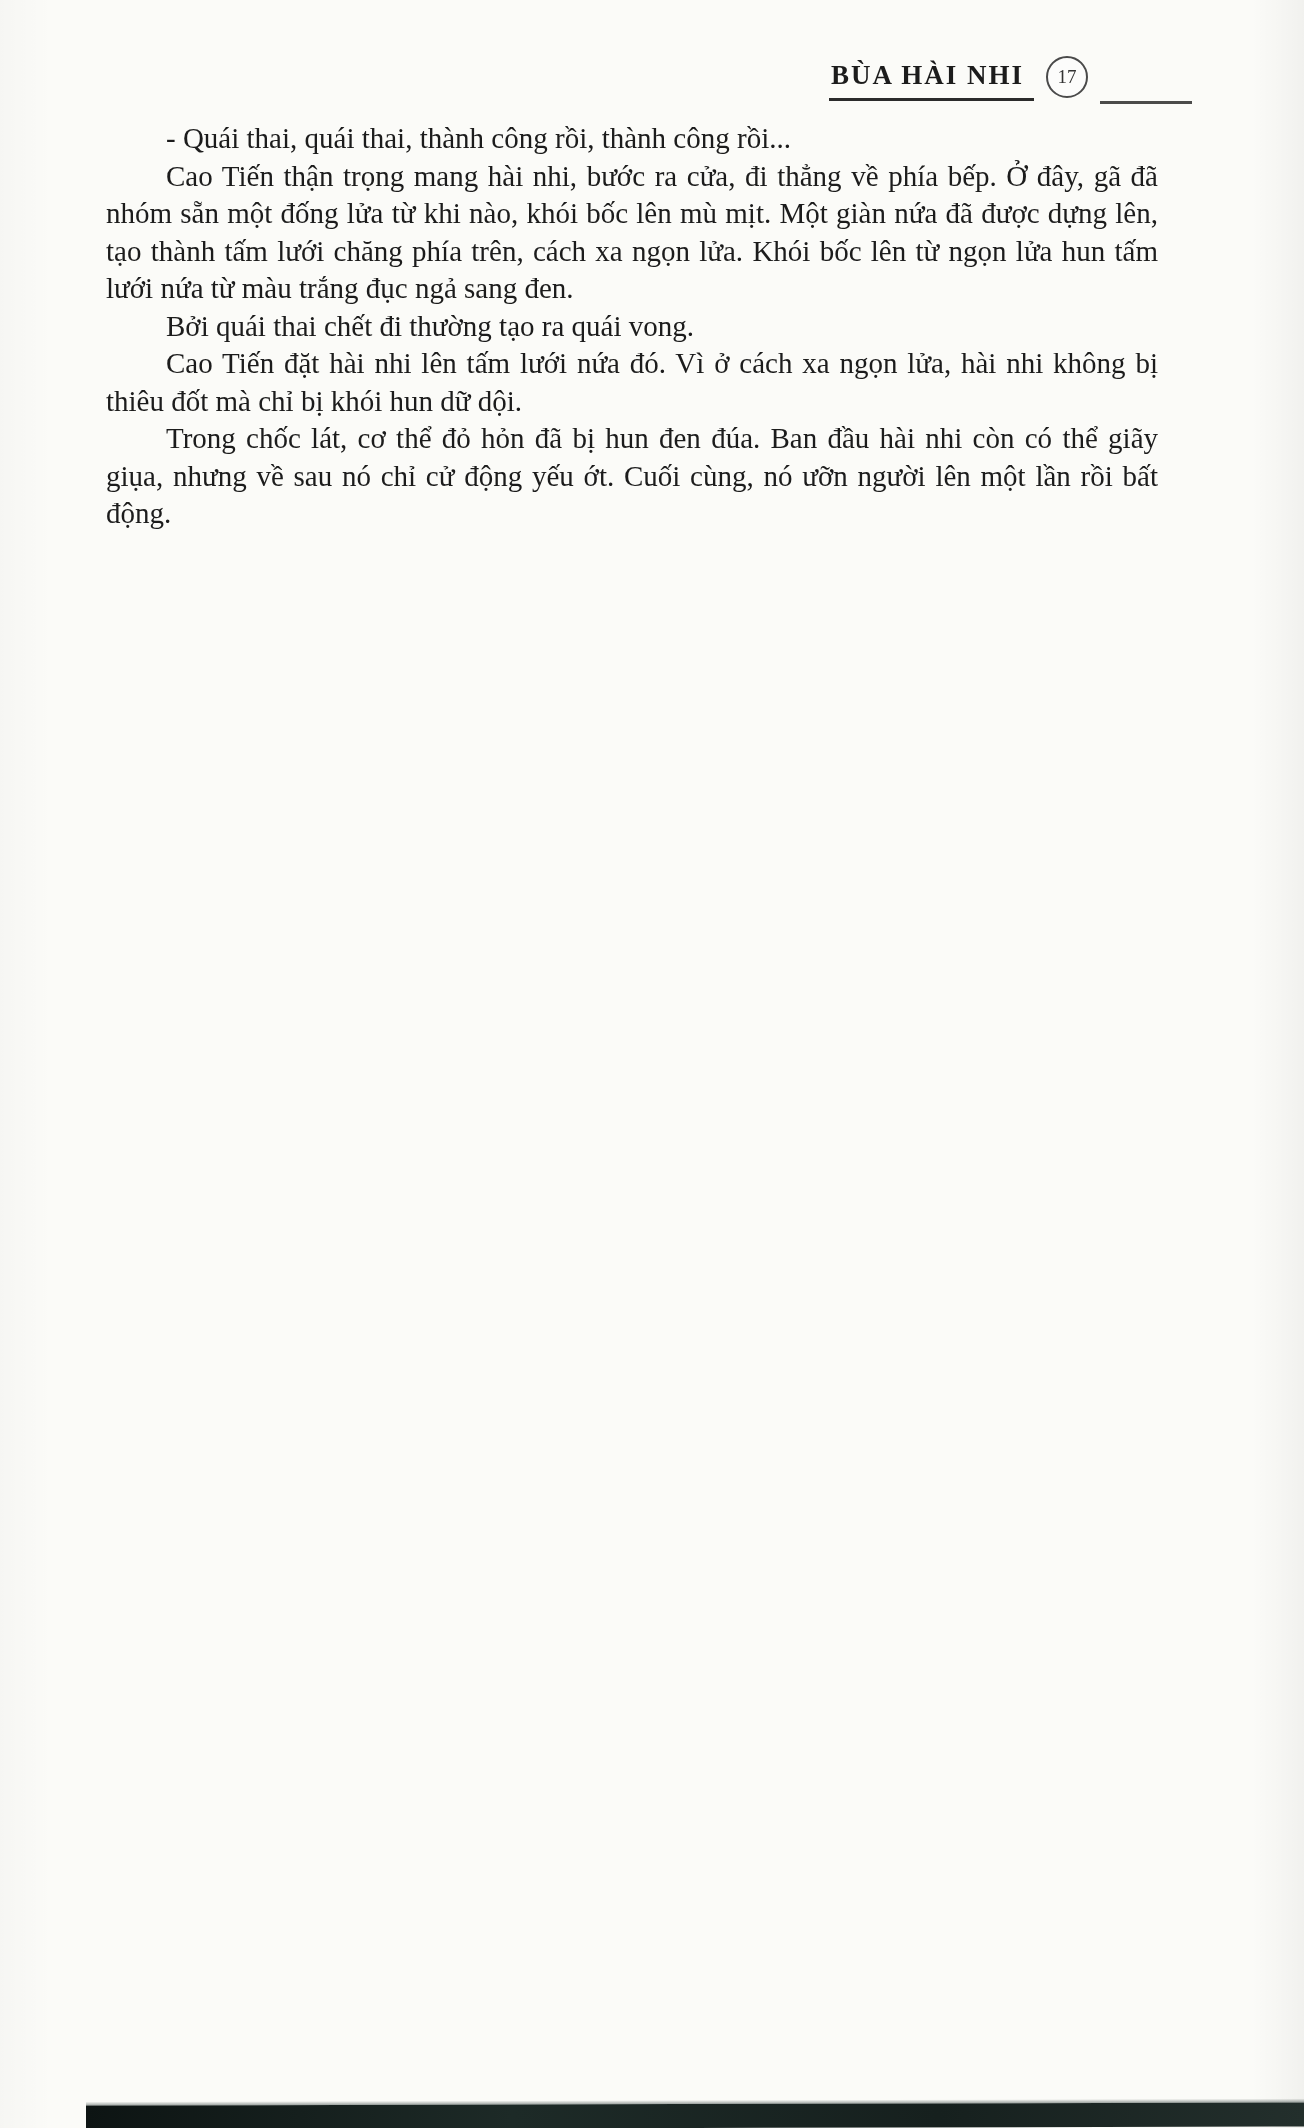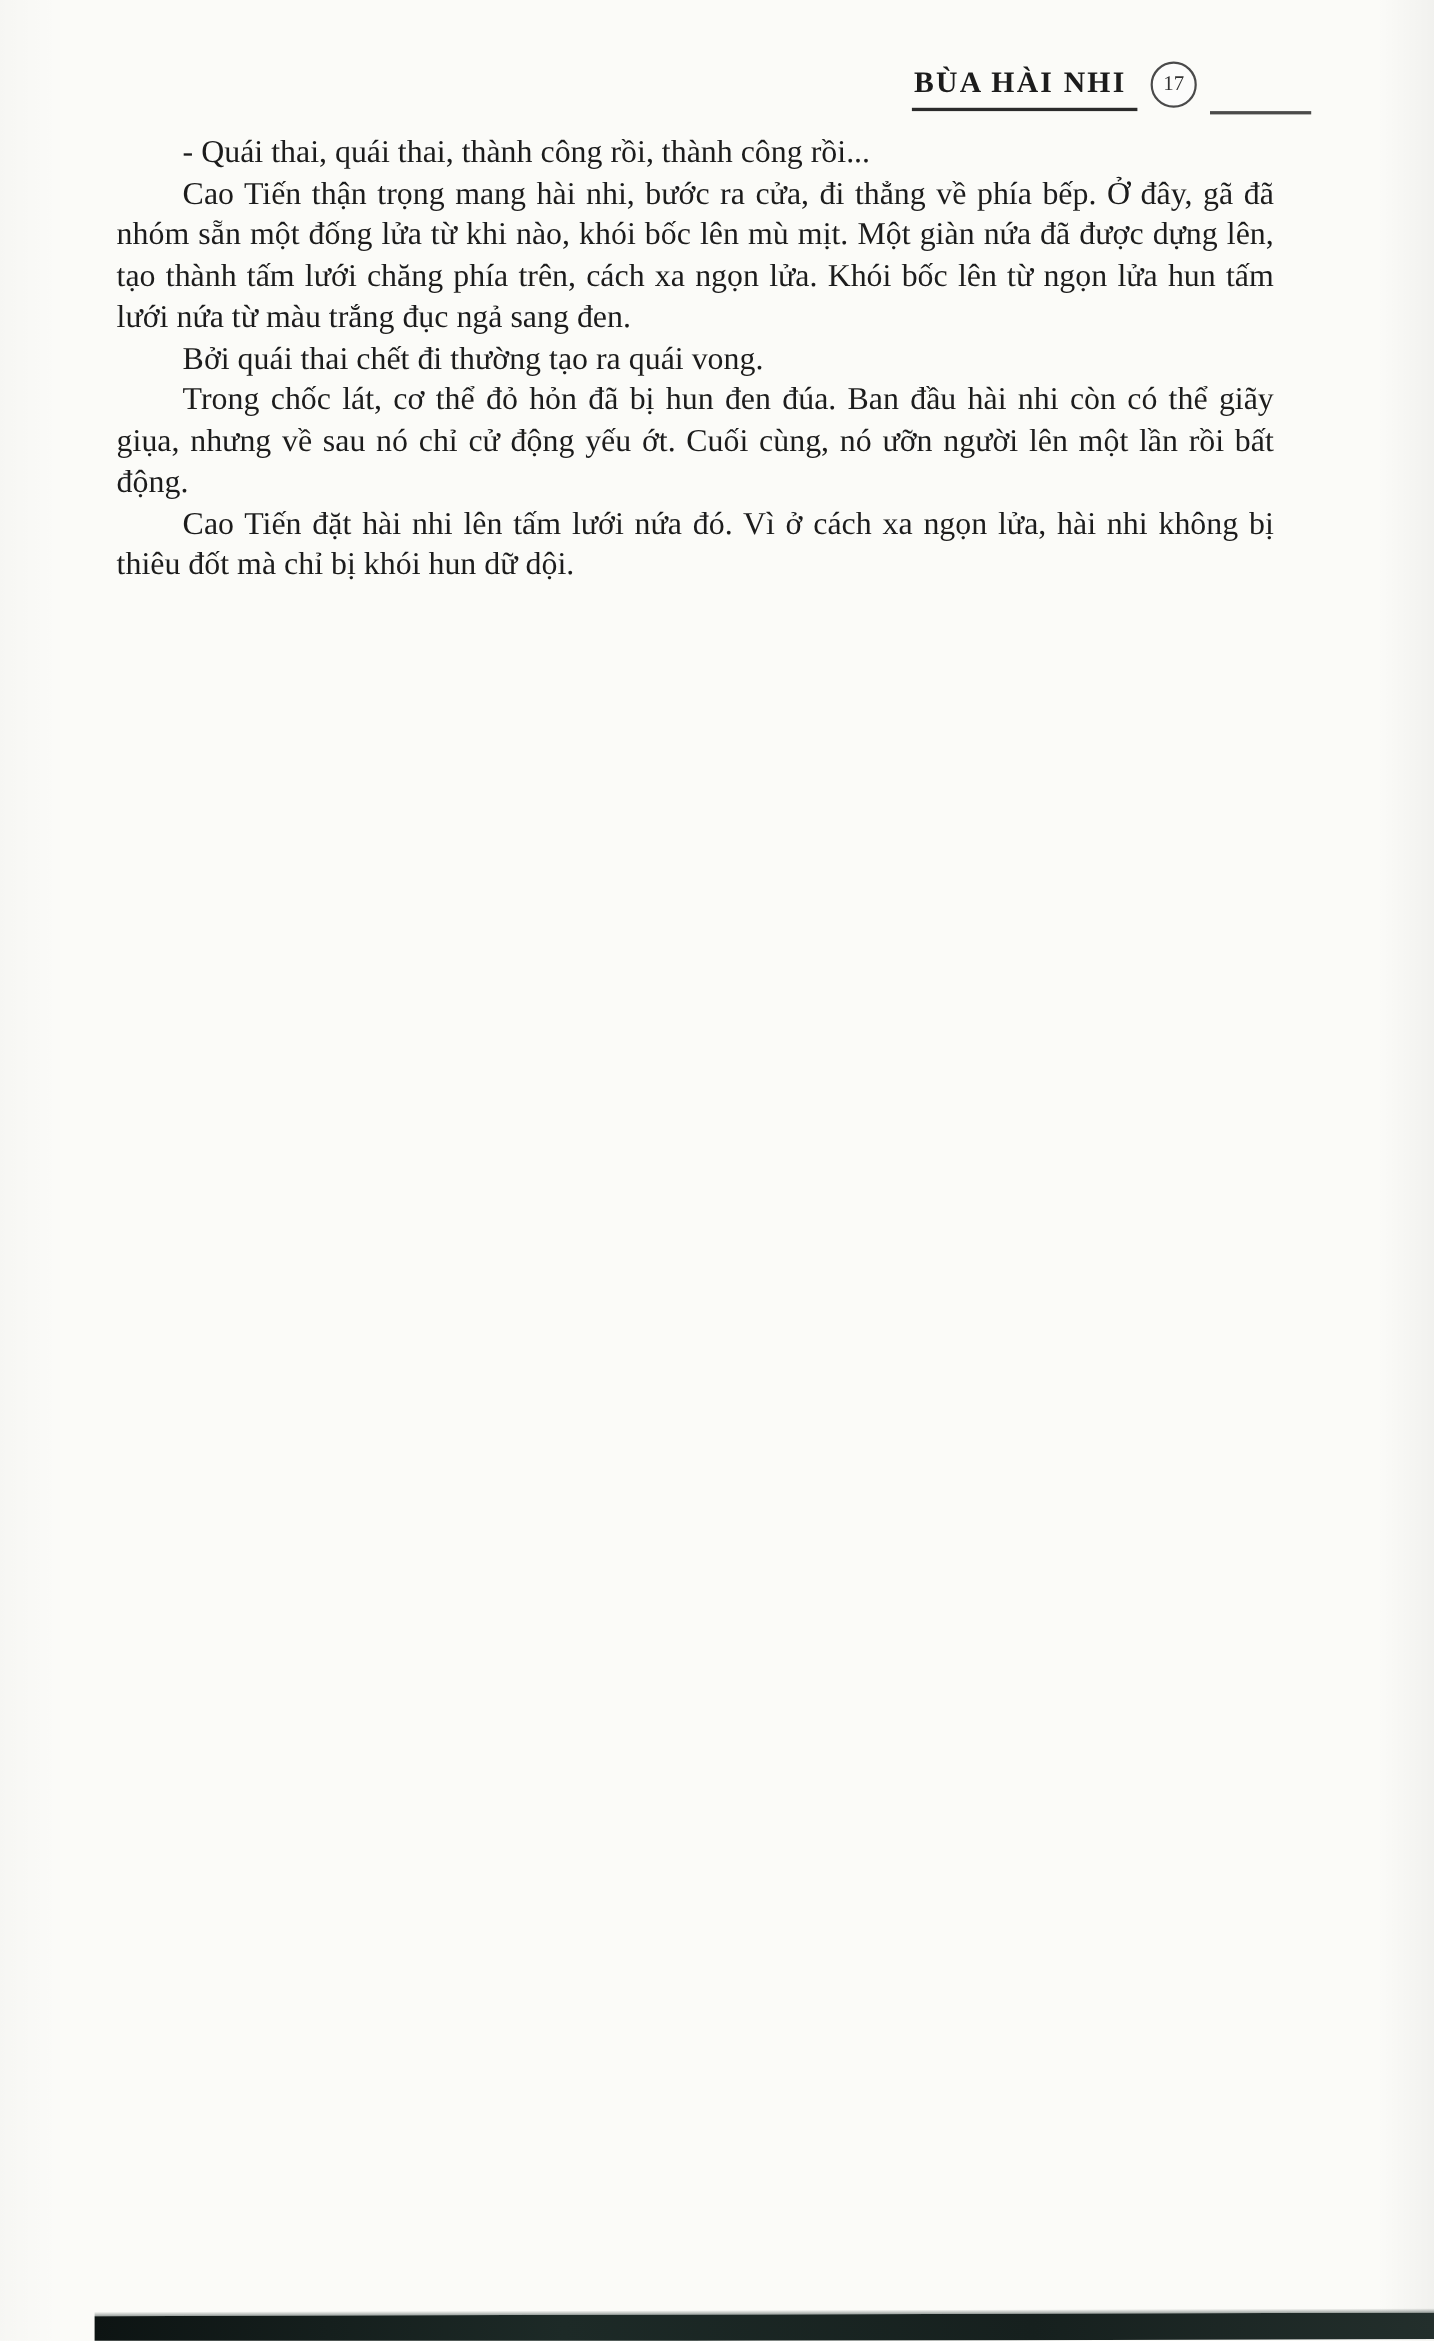--- a/index.html
+++ b/index.html
@@ -105,19 +105,19 @@
   <div class="header">
     <span class="title">BÙA HÀI NHI</span>
     <span class="circle">17</span>
     <span class="rule"></span>
   </div>
 
   <div class="text">
       <p>- Quái thai, quái thai, thành công rồi, thành công rồi...</p>
       <p>Cao Tiến thận trọng mang hài nhi, bước ra cửa, đi thẳng về phía bếp. Ở đây, gã đã nhóm sẵn một đống lửa từ khi nào, khói bốc lên mù mịt. Một giàn nứa đã được dựng lên, tạo thành tấm lưới chăng phía trên, cách xa ngọn lửa. Khói bốc lên từ ngọn lửa hun tấm lưới nứa từ màu trắng đục ngả sang đen.</p>
       <p>Bởi quái thai chết đi thường tạo ra quái vong.</p>
+      <p>Cao Tiến đặt hài nhi lên tấm lưới nứa đó. Vì ở cách xa ngọn lửa, hài nhi không bị thiêu đốt mà chỉ bị khói hun dữ dội.</p>
       <p>Trong chốc lát, cơ thể đỏ hỏn đã bị hun đen đúa. Ban đầu hài nhi còn có thể giãy giụa, nhưng về sau nó chỉ cử động yếu ớt. Cuối cùng, nó ưỡn người lên một lần rồi bất động.</p>
-      <p>Cao Tiến đặt hài nhi lên tấm lưới nứa đó. Vì ở cách xa ngọn lửa, hài nhi không bị thiêu đốt mà chỉ bị khói hun dữ dội.</p>
     </div>
 
   <div class="footer-bar"></div>
 
 </div>
 
 </body></html>

